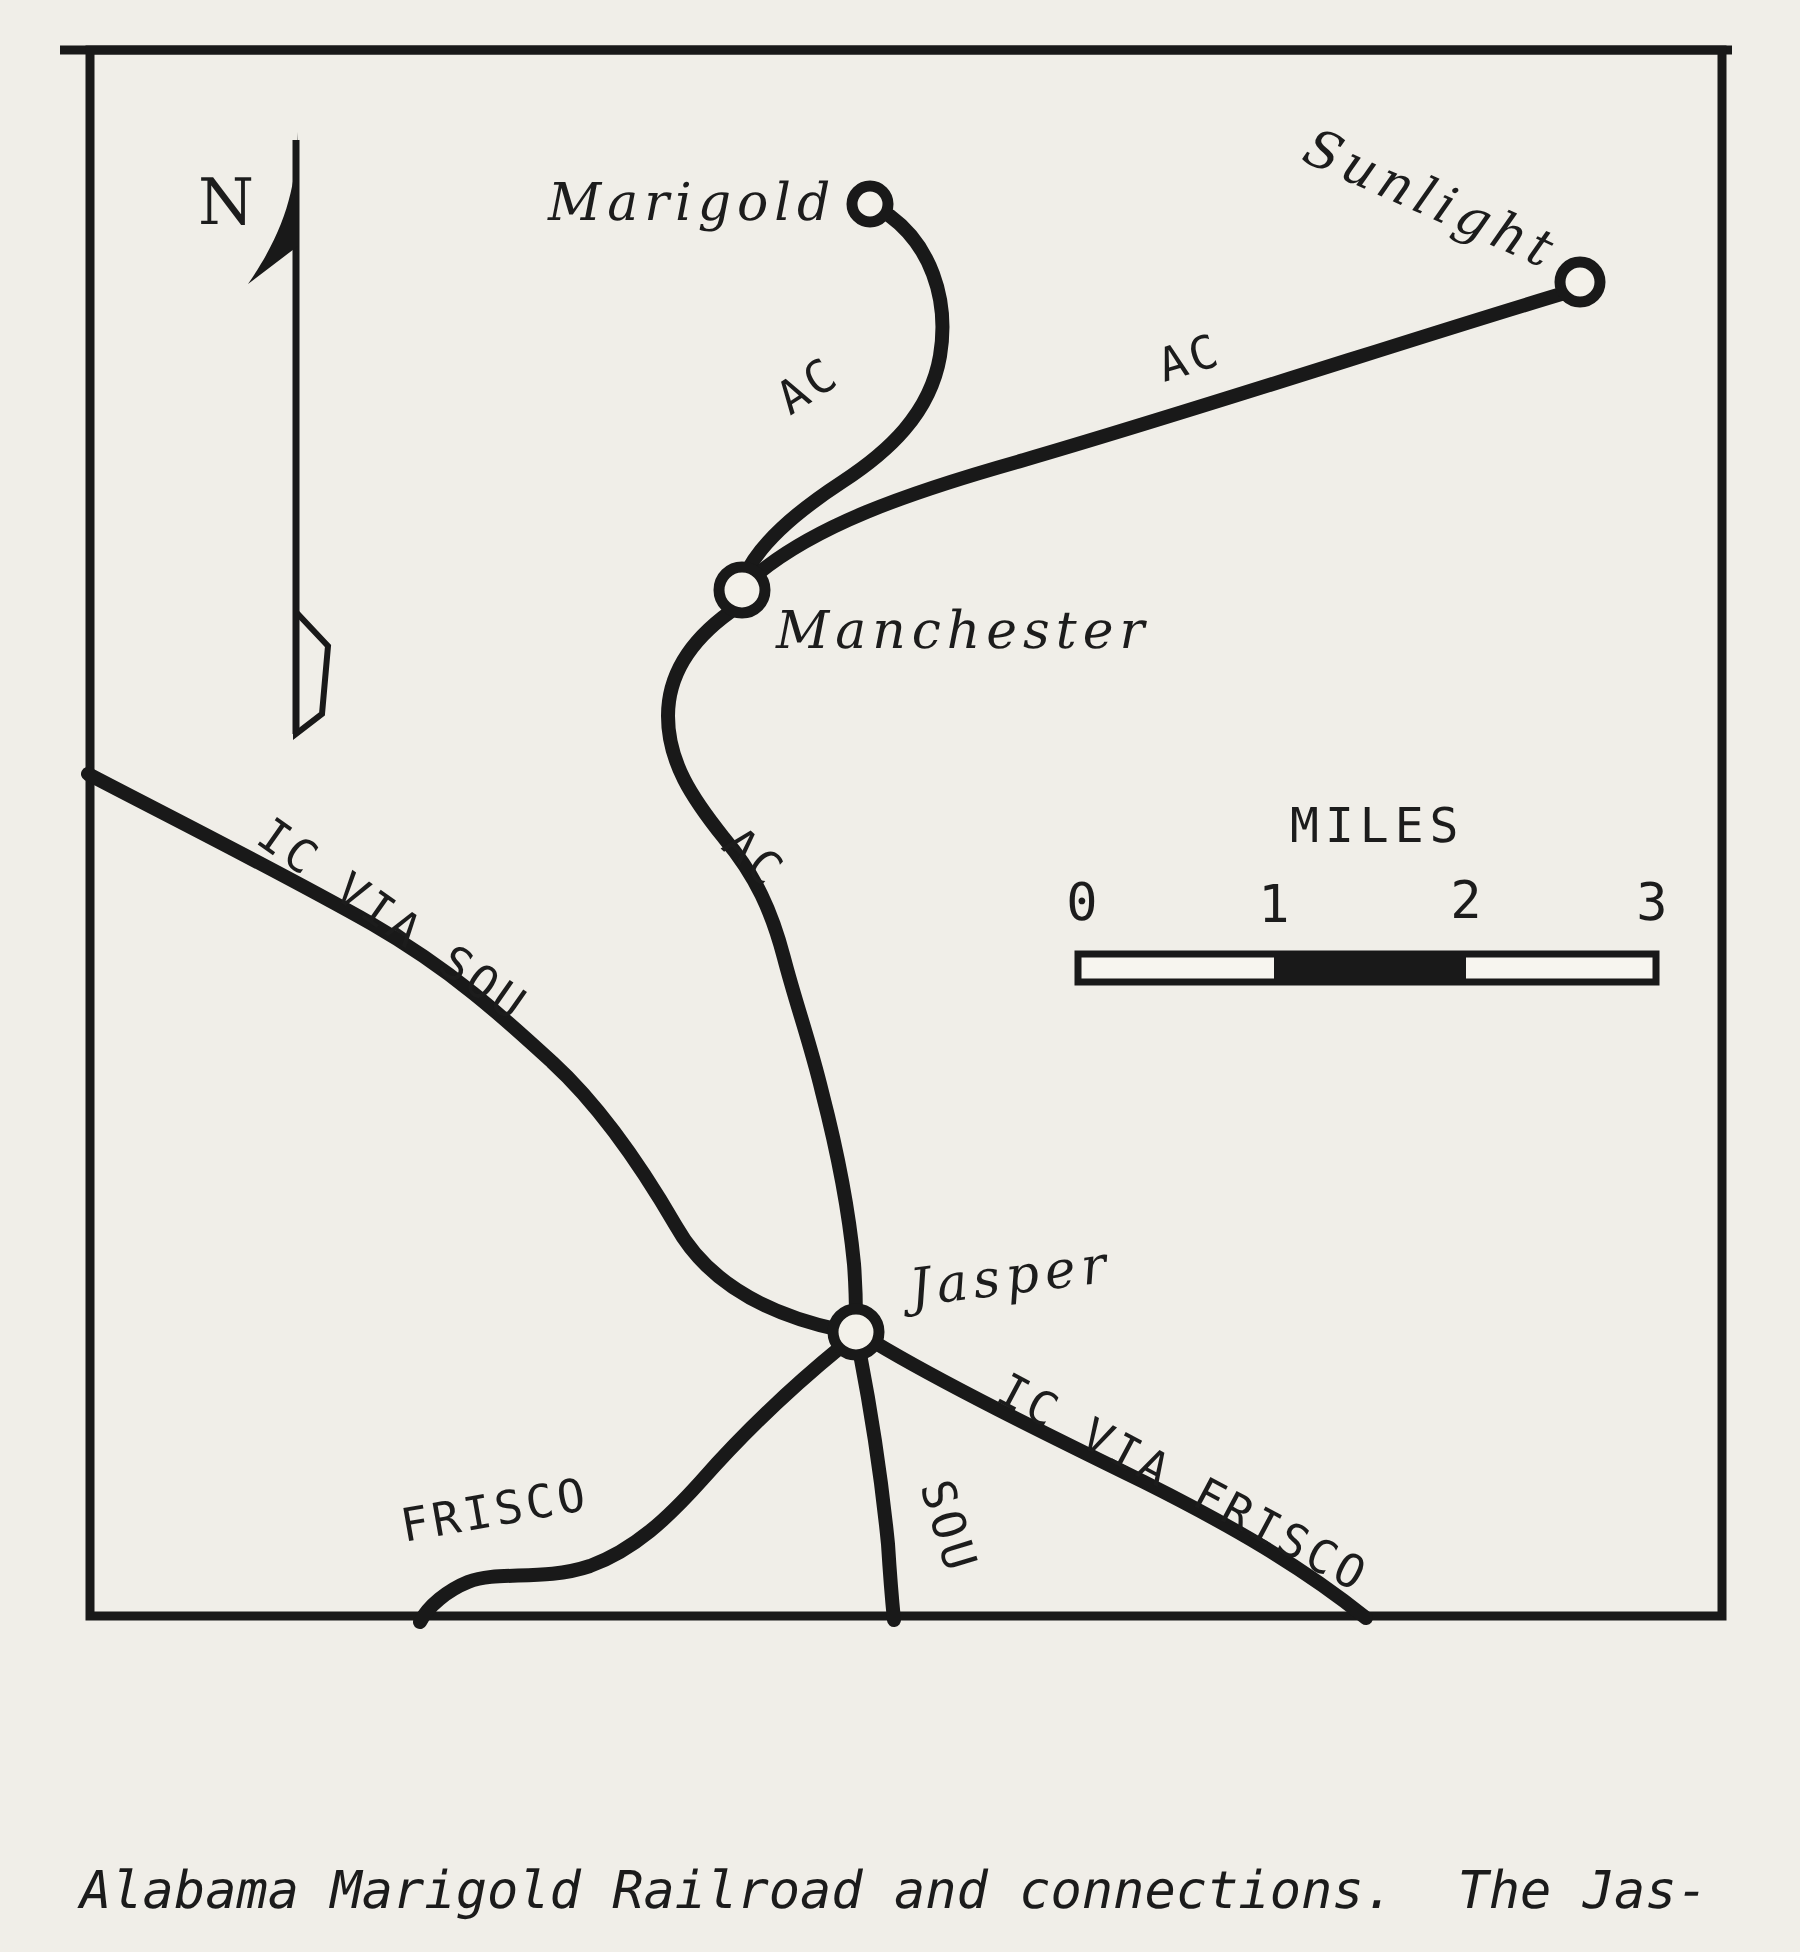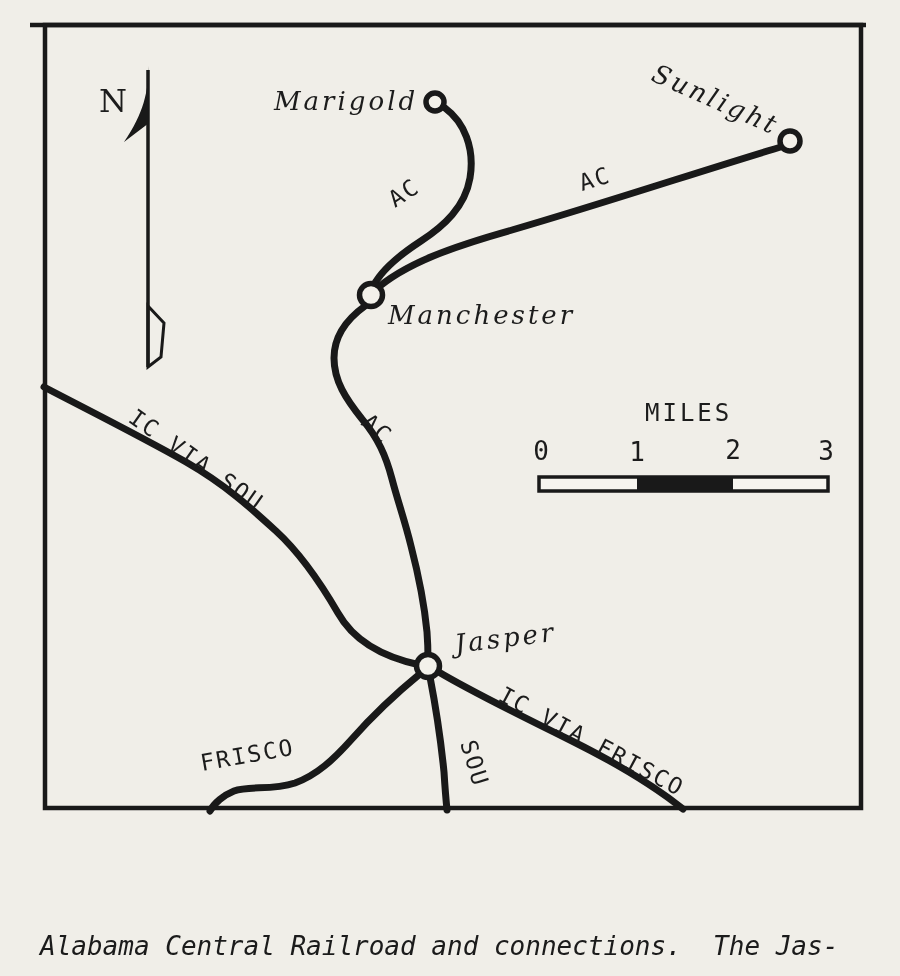--- a/index.html
+++ b/index.html
@@ -104,16 +104,16 @@
       <text x="637" y="461" class="tick-label">1</text>
       <text x="733" y="459" class="tick-label">2</text>
       <text x="826" y="460" class="tick-label">3</text>
       <rect x="539" y="477" width="289" height="14" fill="#f7f5ef" stroke="#191919" stroke-width="3.5"></rect>
       <rect x="637" y="476" width="96" height="16" fill="#191919"></rect>
     </g>
   </svg>
 </div>
 
 <div class="caption">
-  <div>Alabama Central Railroad and connections.  The Jas-</div>
+  <div>Alabama Marigold Railroad and connections.  The Jas-</div>
   
   
 </div>
 
 </body></html>

